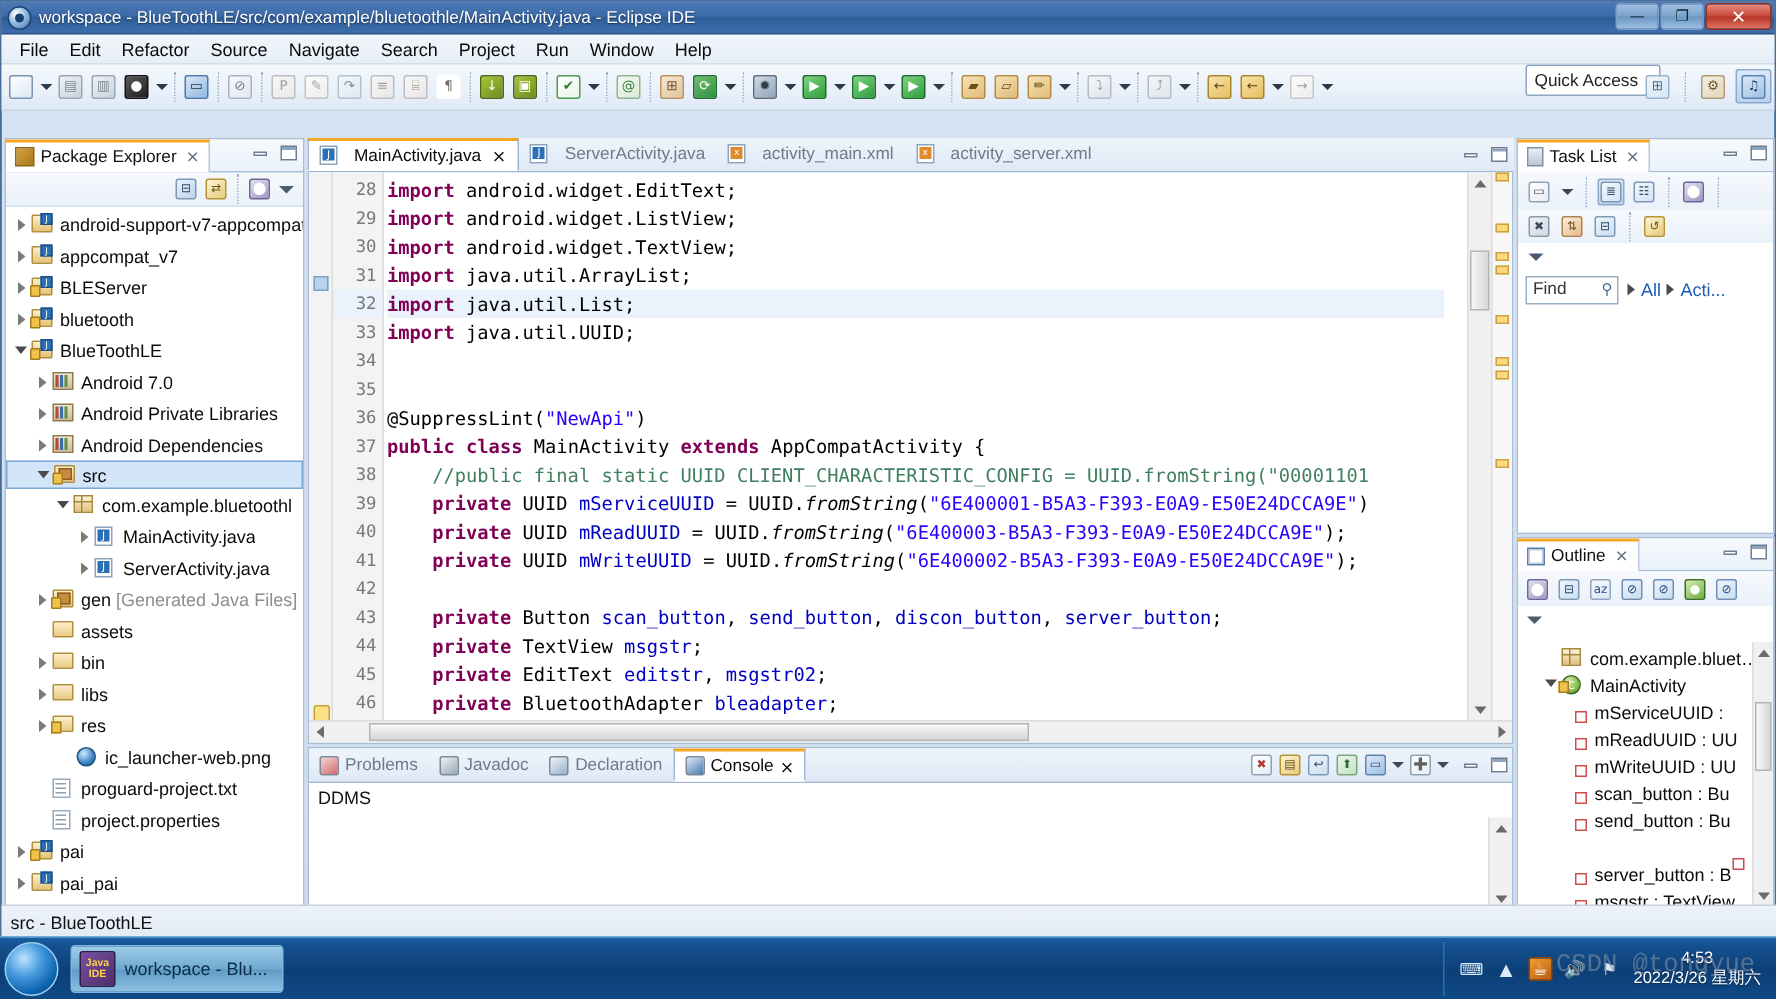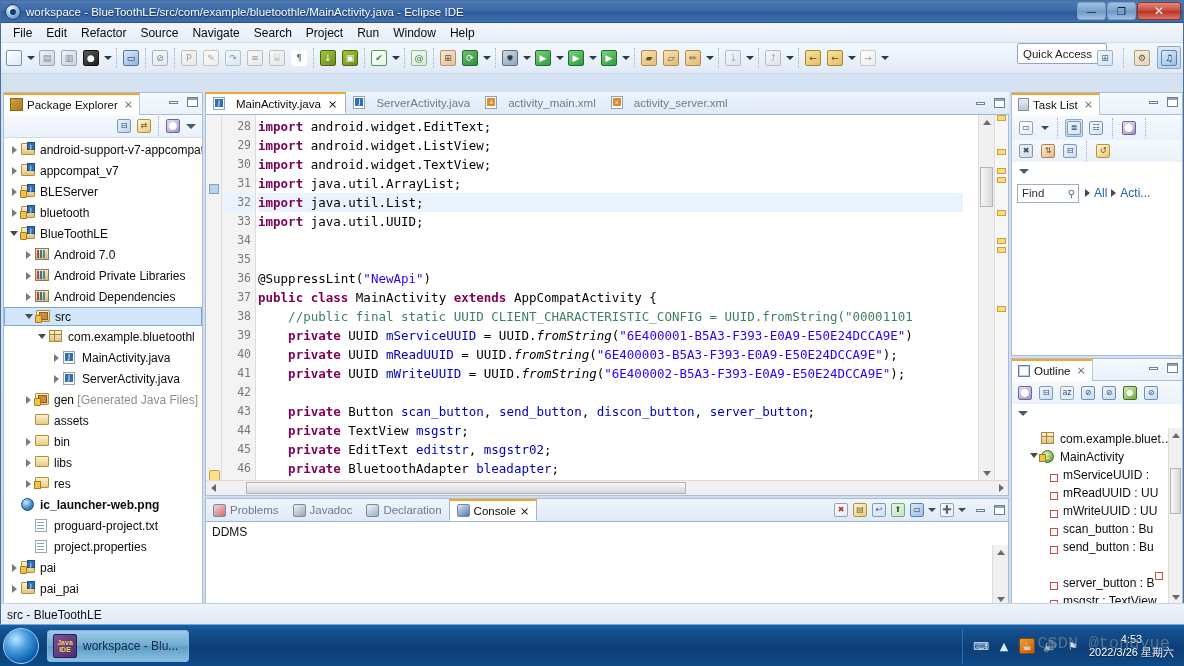--- a/index.html
+++ b/index.html
@@ -558,21 +558,21 @@
             <span class="tlabel">libs</span>
           </div>
           <div class="tree-row" style="padding-left: 18px;">
             <span class="twisty collapsed"></span>
             <span class="ticon">
               <span style="position:absolute;left:1px;top:1px;width:14px;height:11px;background:linear-gradient(180deg,#fdf0cd,#e7c983);border:1px solid #b08e3e;border-radius:1px;"></span>
               <span style="position:absolute;left:0px;top:5px;width:7px;height:8px;background:#f0c24a;border:1px solid #a57e1c;"></span>
             </span>
             <span class="tlabel">res</span>
           </div>
-          <div class="tree-row" style="padding-left: 4px; font-weight: bold;">
+          <div class="tree-row" style="padding-left: 34px;">
             <span class="twisty"></span>
             <span class="ticon">
               <span style="position:absolute;left:1px;top:1px;width:13px;height:13px;border-radius:50%;background:radial-gradient(circle at 35% 30%,#cfeaff,#3d86c6 60%,#1b4f80);border:1px solid #1b4f80;"></span>
             </span>
             <span class="tlabel">ic_launcher-web.png</span>
           </div>
           <div class="tree-row" style="padding-left: 18px;">
             <span class="twisty"></span>
             <span class="ticon">
               <span style="position:absolute;left:1px;top:1px;width:12px;height:13px;background:#fff;border:1px solid #9aa9b8;"></span>

